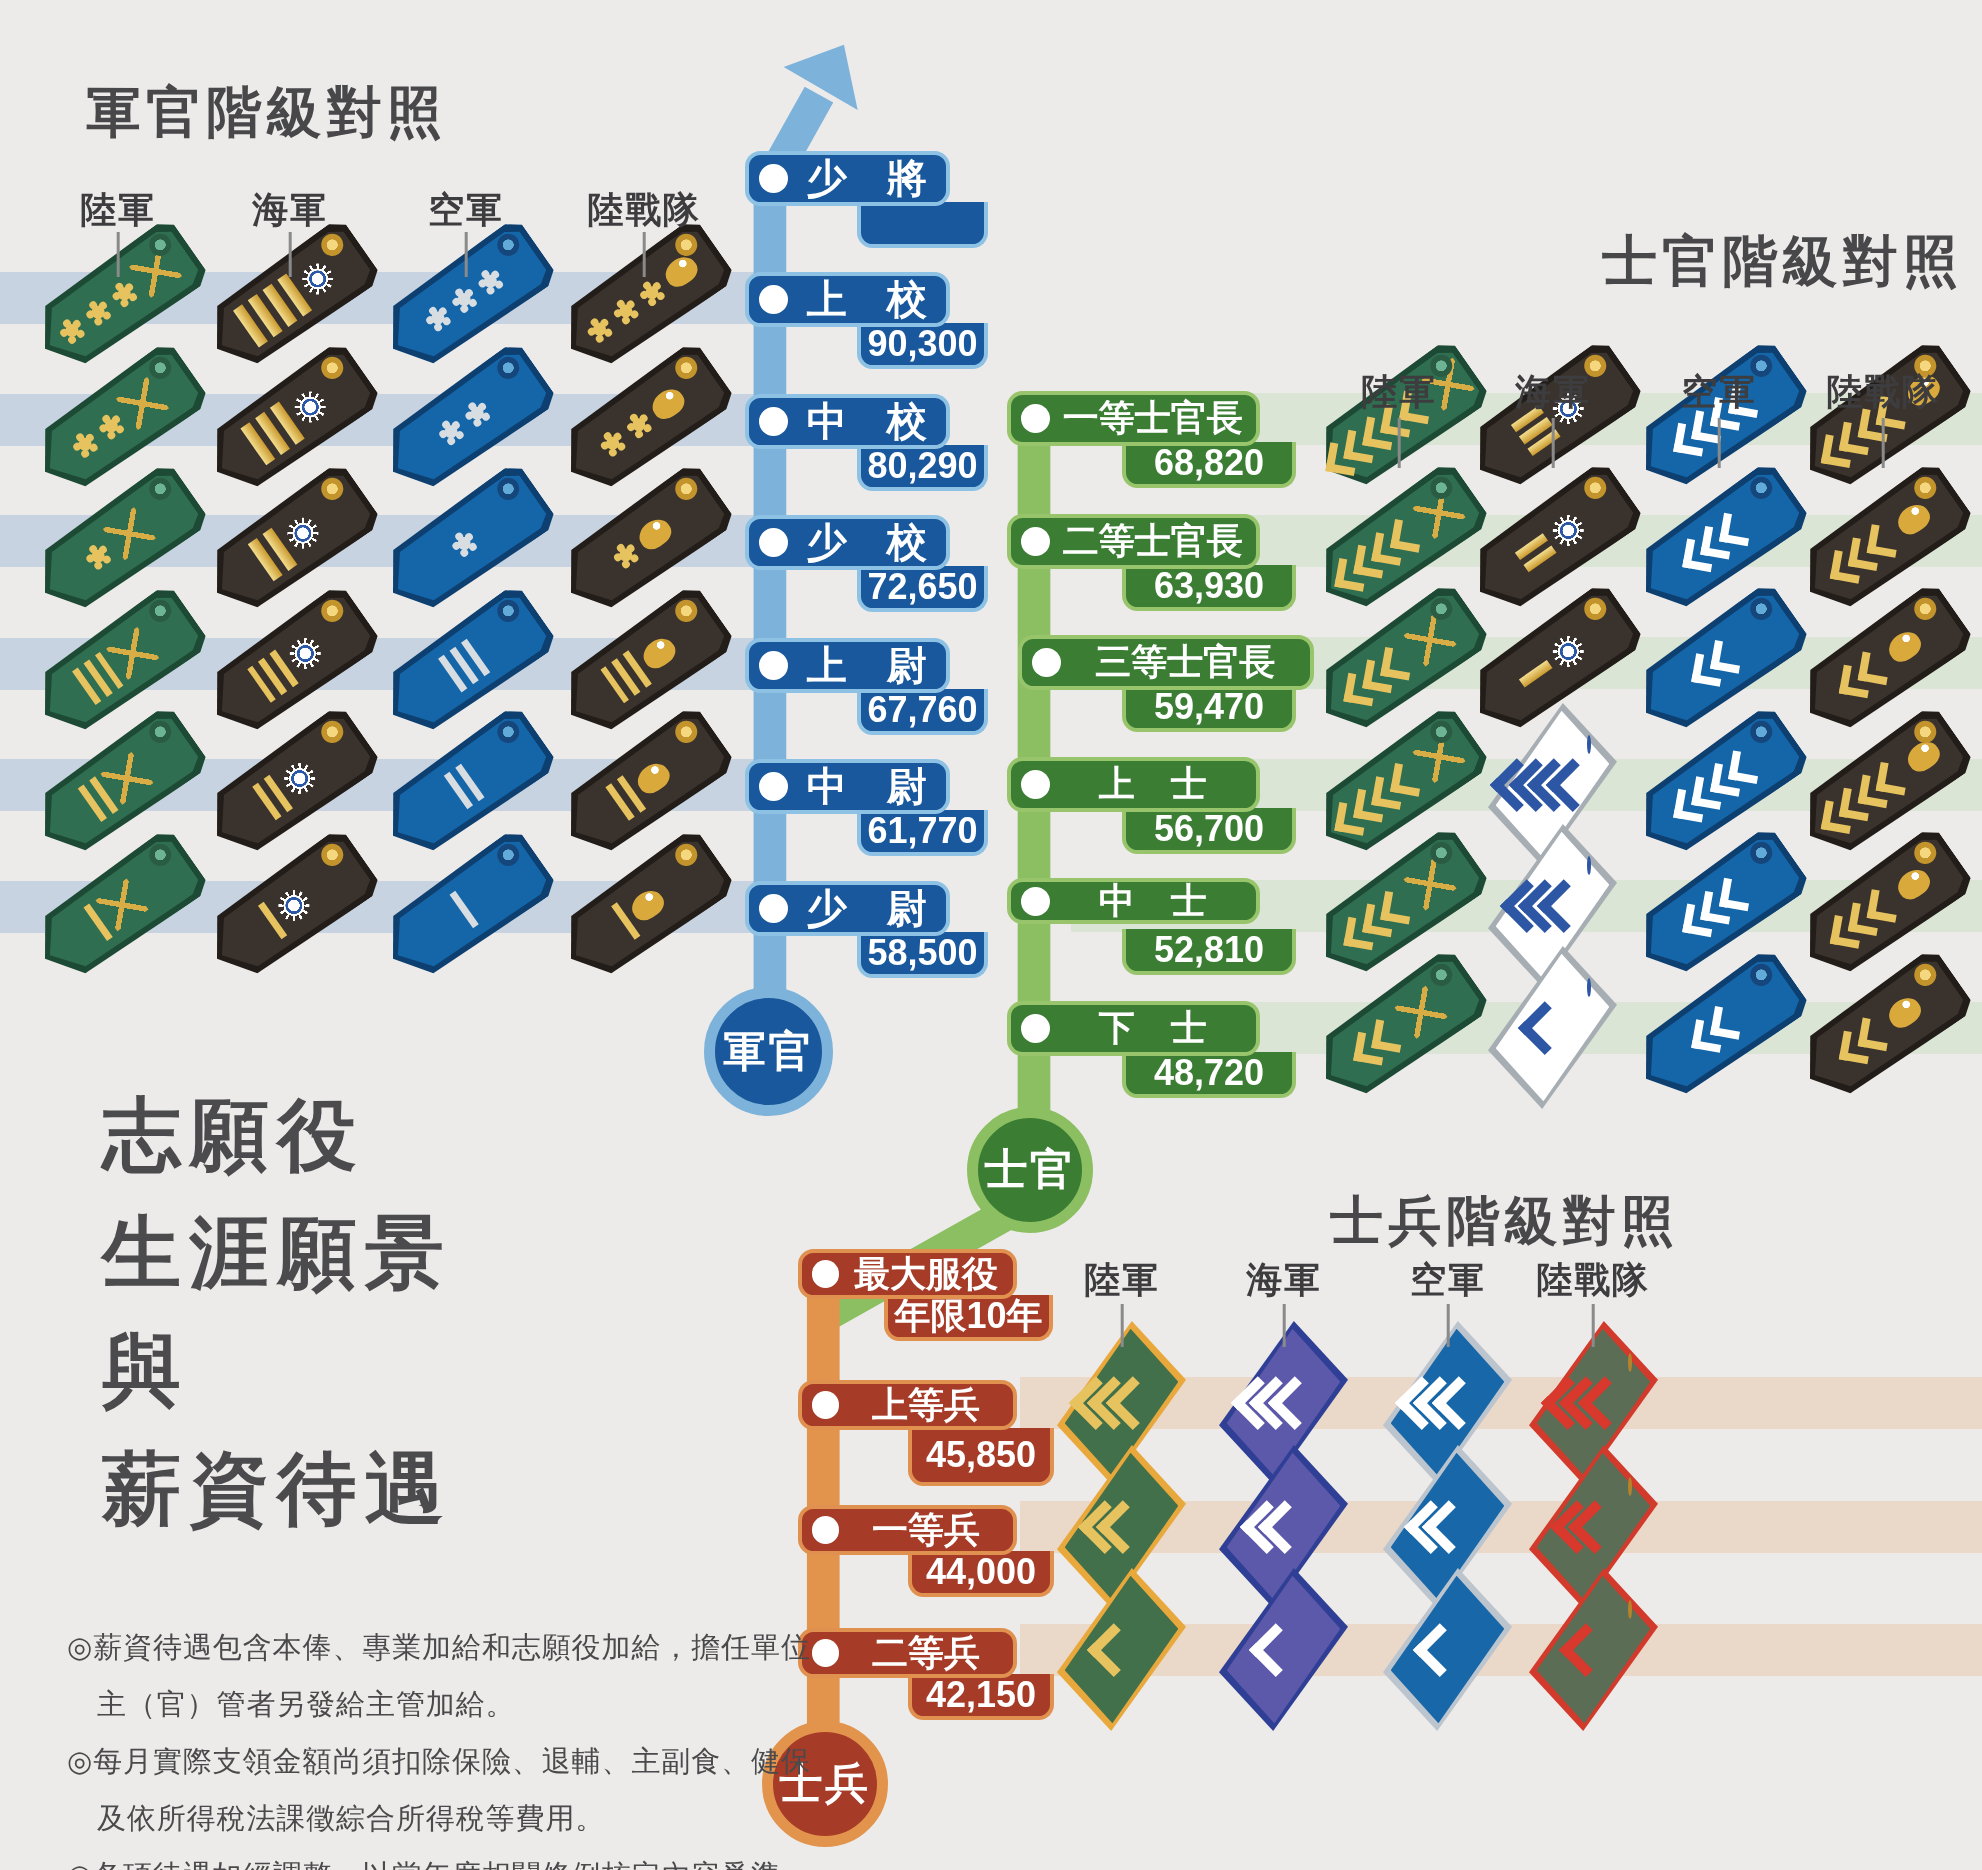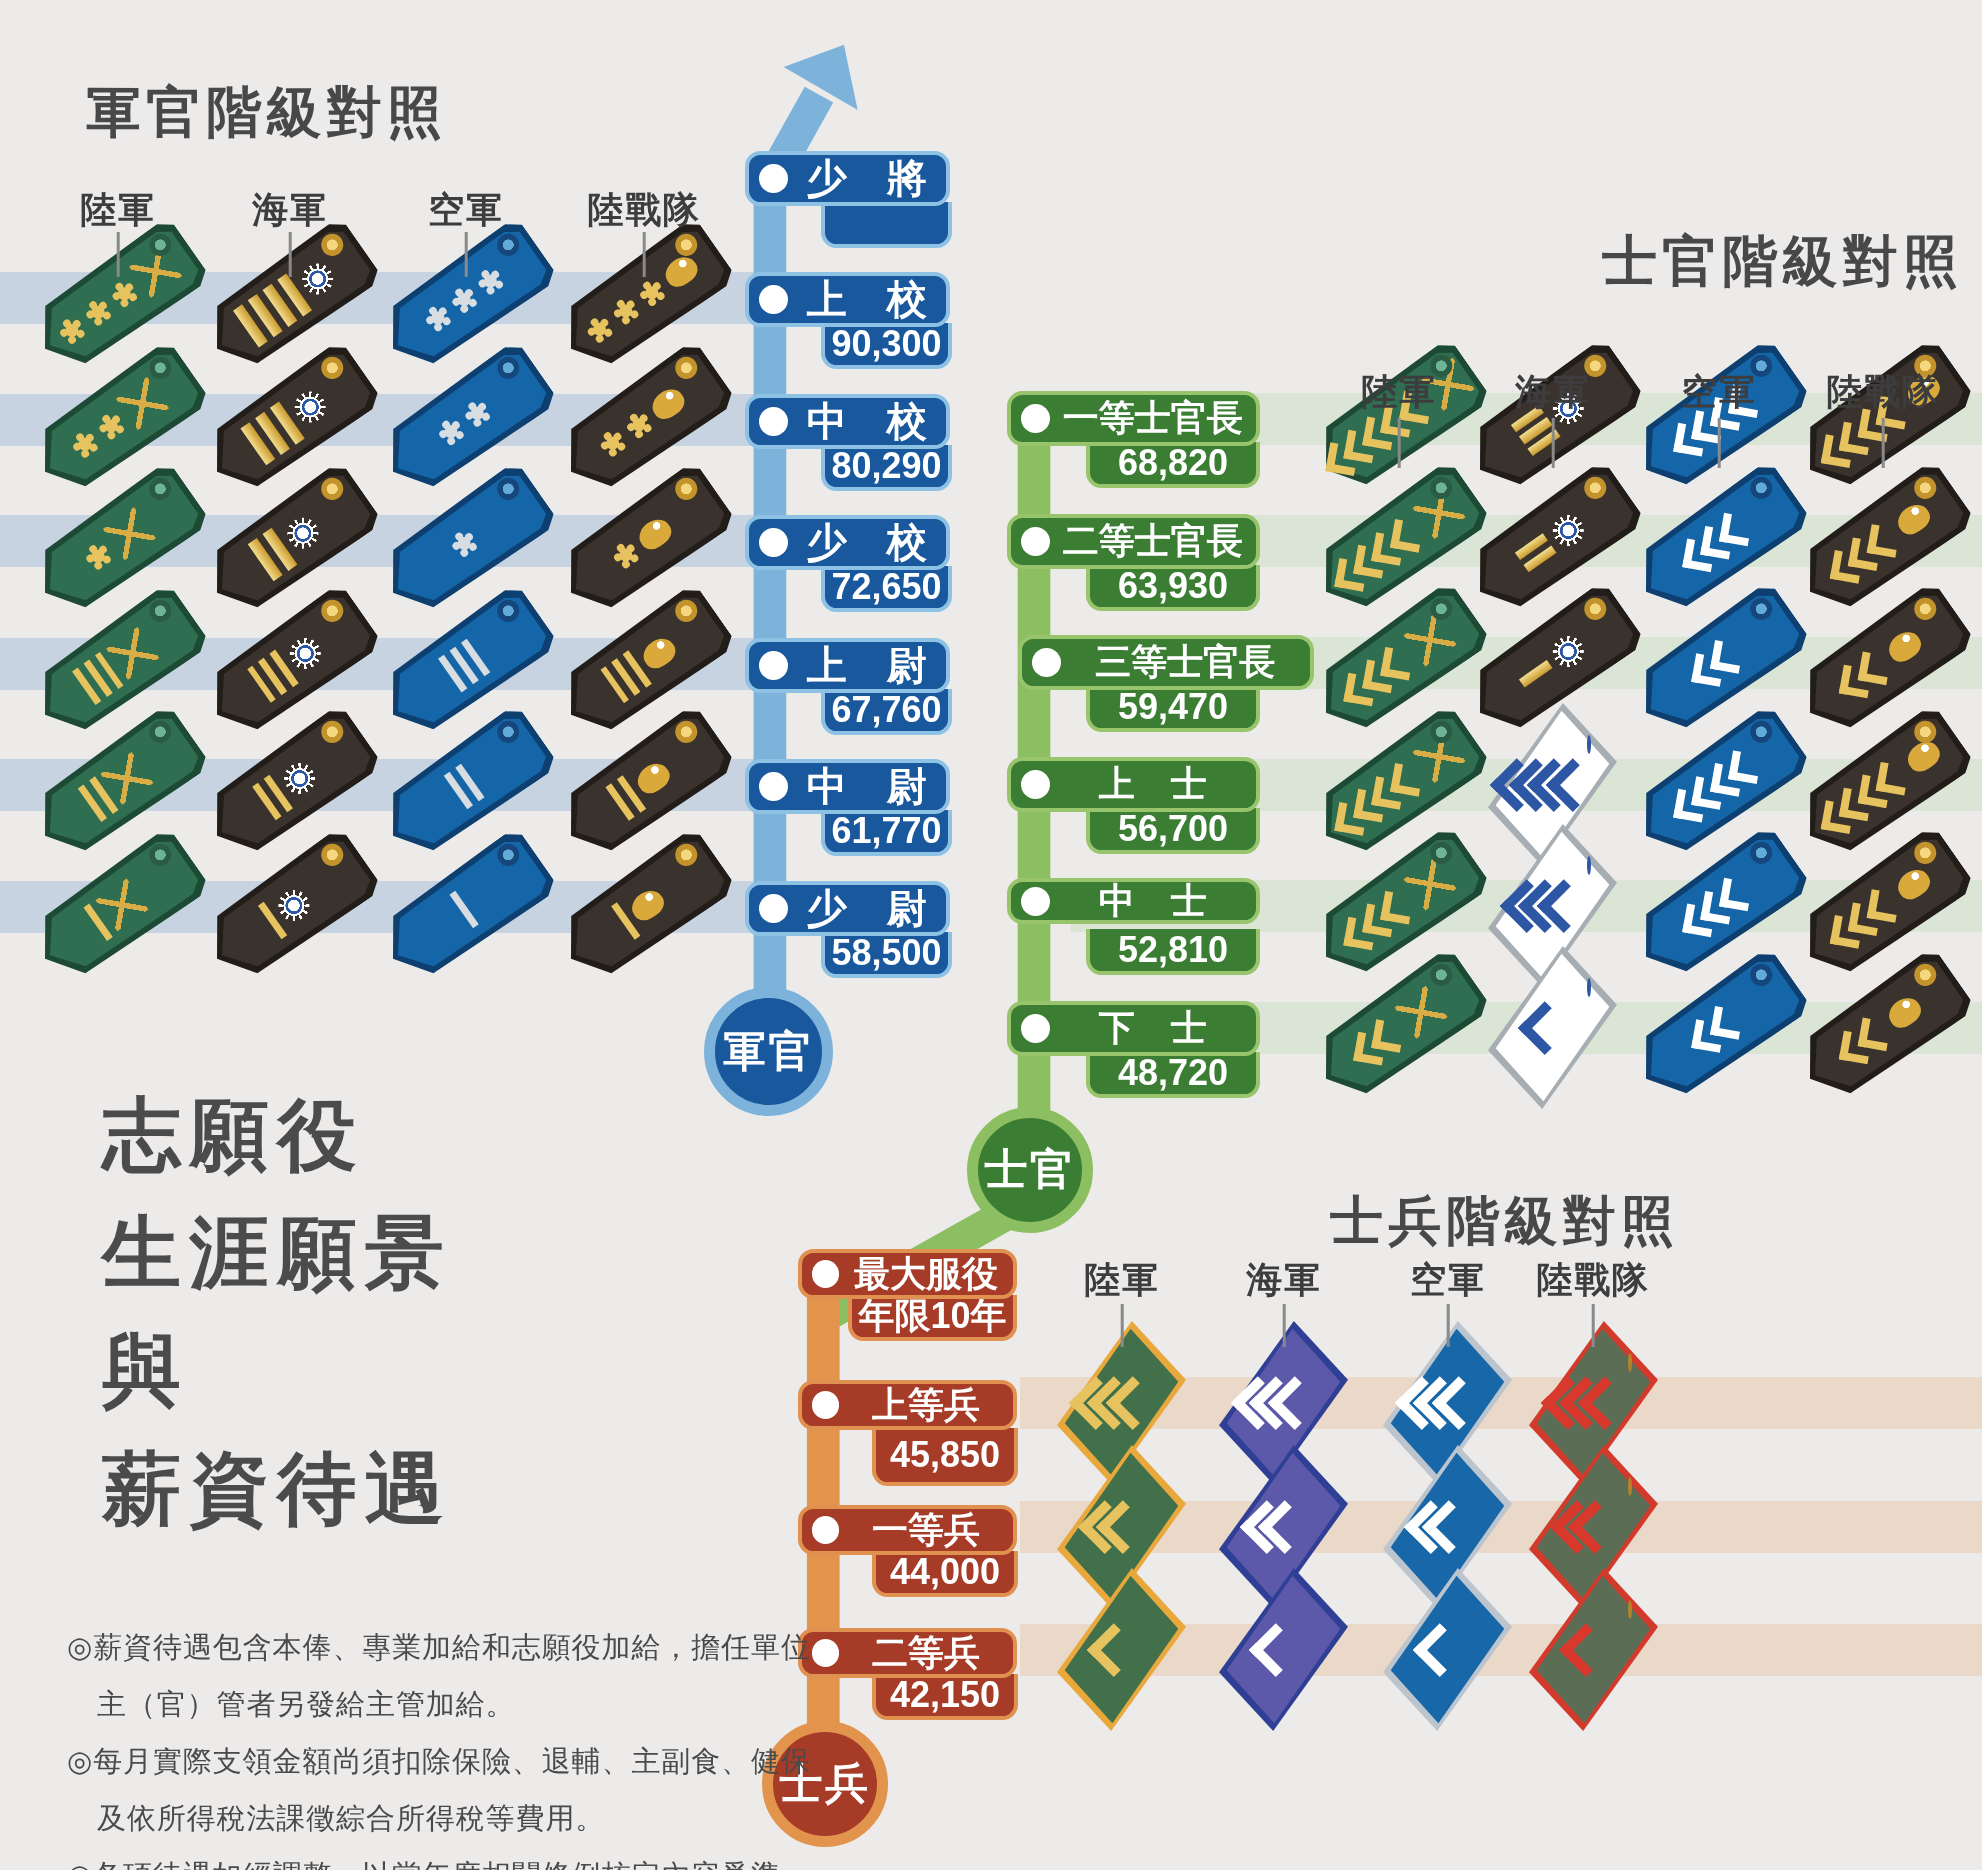--- a/index.html
+++ b/index.html
@@ -33,21 +33,21 @@
   .node{position:absolute;z-index:4;}
   .lad-blue{--edge:#8ec2e5;--fill:#19589c;}
   .lad-green{--edge:#98c46b;--fill:#3a7d33;}
   .lad-orange{--edge:#e0914f;--fill:#a63b27;}
   .nhead{position:relative;display:flex;align-items:center;box-sizing:border-box;z-index:2;
          border-radius:15.5px;border:4.3px solid var(--edge);background:var(--fill);}
   .nbullet{flex:none;border-radius:50%;background:#fff;margin-left:9.5px;}
   .nlabel{flex:1;text-align:center;color:#fff;font-weight:bold;white-space:nowrap;}
   .ntab{position:absolute;box-sizing:border-box;z-index:1;display:flex;align-items:center;justify-content:center;
         border:4.3px solid var(--edge);border-top:none;border-radius:0 0 15.5px 15.5px;background:var(--fill);
-        color:#fff;font-weight:bold;white-space:nowrap;}
+        color:#fff;font-weight:bold;white-space:nowrap;margin-left:36px;}
 
   
   .gcirc{position:absolute;z-index:4;border-radius:50%;box-sizing:border-box;display:flex;align-items:center;
          justify-content:center;color:#fff;font-weight:bold;font-size:43px;letter-spacing:2.6px;}
 
   
   .cell{position:absolute;z-index:3;}
   .tone-gold{color:#e7c35f;} .tone-silver{color:#d8dde2;} .tone-white{color:#ffffff;}
   .tone-blue{color:#2d56a4;} .tone-red{color:#d8392c;}
 

